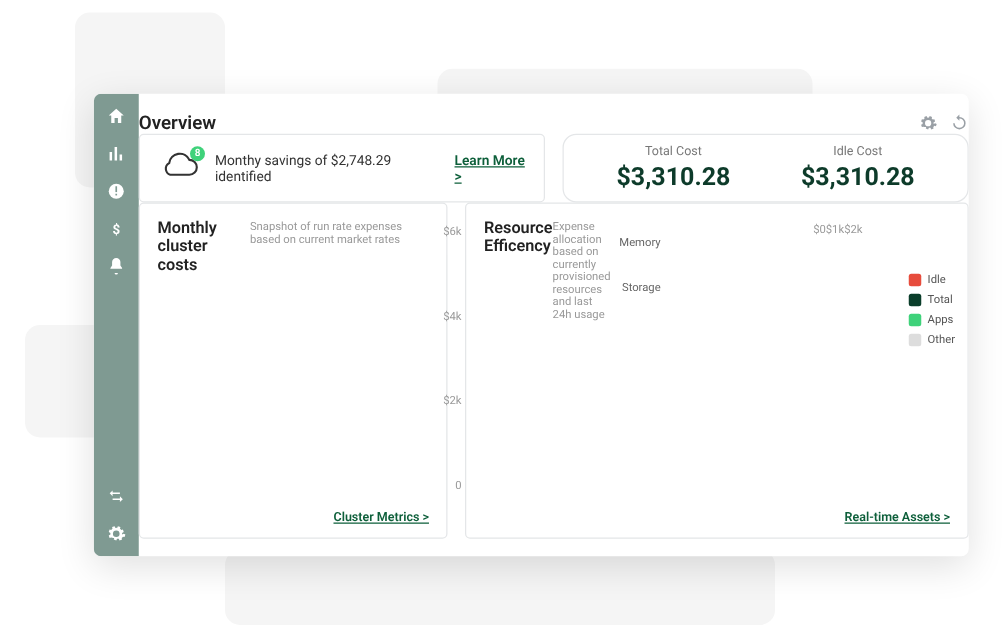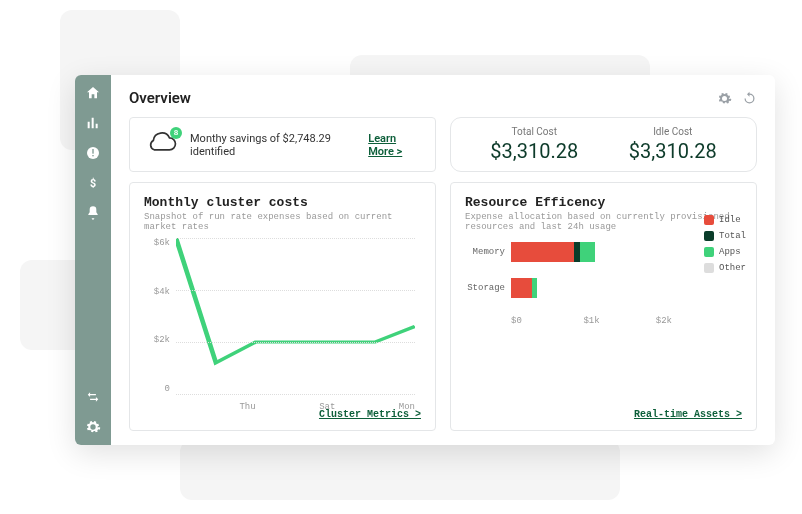--- a/index.html
+++ b/index.html
@@ -46,24 +46,23 @@
   }
   .sidebar .spacer { flex: 1; }
   .sidebar-icon {
     width: 16px; height: 16px;
     display: flex; align-items: center; justify-content: center;
     cursor: pointer;
     fill: #fff;
   }
   .main {
     flex: 1;
-    padding: 14px 18px;
+    padding: 14px 0;
     display: flex;
     flex-direction: column;
-    gap: 10px;
   }
   .header-row {
     display: flex;
     align-items: center;
     justify-content: space-between;
   }
   .page-title {
     font-size: 15px;
     font-weight: 600;
     color: #222;
@@ -103,32 +102,31 @@
   .costs-card {
     flex: 1;
     display: flex;
     justify-content: space-around;
     align-items: center;
     padding: 8px 14px;
     border-radius: 11px;
   }
   .cost-block { text-align: center; }
   .cost-label { font-size: 10px; color: #777; margin-bottom: 2px; }
-  .cost-value { font-size: 20px; color: #0d3b2a; font-weight: 400; }
+  .cost-value { font-size: 20px; color: #0d3b2a; font-weight: 700; }
   .charts-row {
     display: flex;
     gap: 14px;
     flex: 1;
   }
   .chart-card {
     flex: 1;
     display: flex;
-    flex-direction: column;
+    flex-direction: row;
     position: relative;
-    font-family: Liberation Mono, monospace;
   }
   .chart-title { font-size: 13px; font-weight: 600; color: #222; }
   .chart-subtitle { font-size: 9px; color: #999; margin-top: 2px; }
   .chart-body { flex: 1; position: relative; margin-top: 6px; }
   .chart-footer-link {
     position: absolute;
     bottom: 10px;
     right: 14px;
     font-size: 10px;
     color: #0d5f3a;
@@ -184,21 +182,21 @@
     display: flex;
     font-size: 9px;
     color: #999;
     margin-left: 46px;
     margin-top: 4px;
   }
   .bar-axis span { flex: 1; }
   .legend {
     position: absolute;
     right: 10px;
-    top: 32px;
+    top: 56px;
     font-size: 9px;
     color: #555;
     text-align: right;
   }
   .legend-item { display: flex; align-items: center; gap: 5px; margin-bottom: 6px; }
   .legend-sw { width: 10px; height: 10px; border-radius: 2px; }
   .bars-container { margin-top: 8px; padding-right: 70px; }
 </style>
 </head>
 <body>

